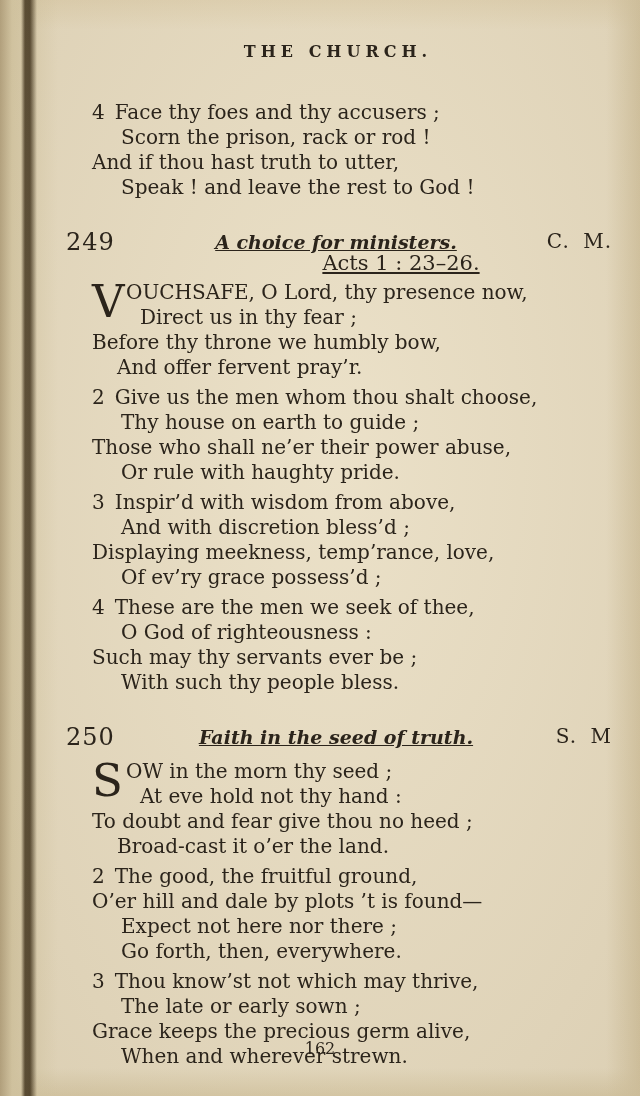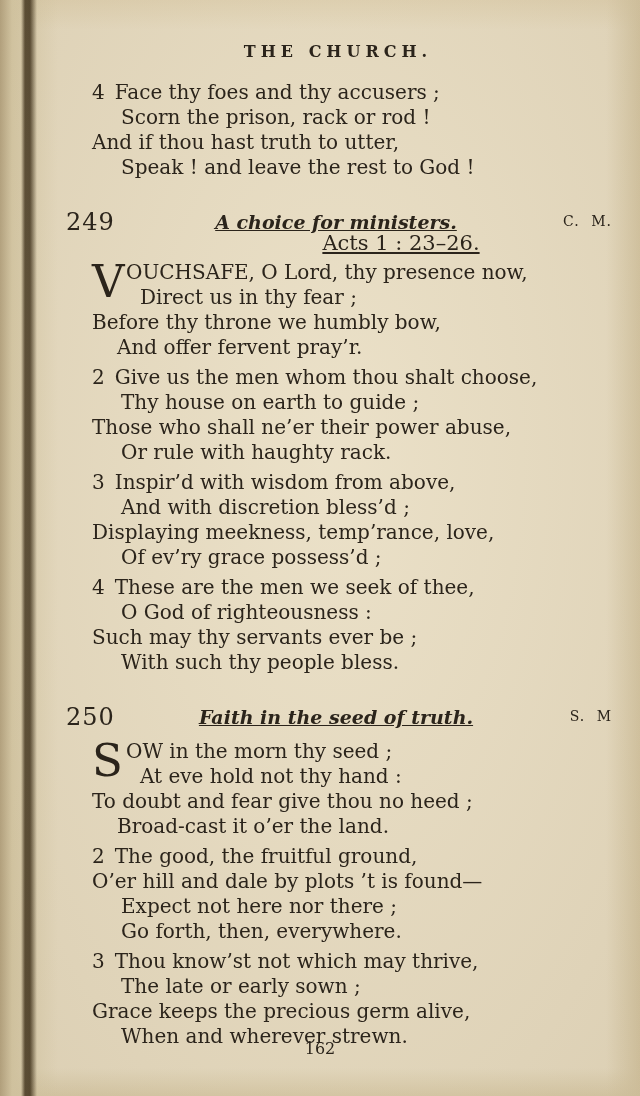--- a/index.html
+++ b/index.html
@@ -38,21 +38,21 @@
   }
   .running-header {
     padding-top: 42px;
     text-align: center;
     font-size: 16px;
     font-weight: bold;
     letter-spacing: 5px;
     line-height: 20px;
   }
   .verses { padding-left: 30px; }
-  .continuation { margin-top: 18px; }
+  .continuation { margin-top: 38px; }
   .verse { position: relative; margin-bottom: 5px; }
   .line { white-space: nowrap; }
   .line.indent { padding-left: 29px; }
   .vnum { display: inline-block; margin-right: 10px; }
   
   .has-drop .dropcap {
     position: absolute;
     left: 0; top: -2px;
     font-size: 45px;
     line-height: 48px;
@@ -83,21 +83,21 @@
   .hymn-scripture {
     text-align: center;
     padding-left: 130px;
     font-size: 21px;
     line-height: 18px;
   }
   .hymn-meter {
     flex: 0 0 auto;
     min-width: 68px;
     text-align: right;
-    font-size: 14px;
+    font-size: 20px;
     letter-spacing: 1px;
     word-spacing: 6px;
     line-height: 26px;
     padding-right: 2px;
   }
   .hymn .verses { margin-top: 8px; }
   .page-number {
     position: absolute;
     left: 0; right: 0;
     bottom: 38px;
@@ -138,21 +138,21 @@
               <span class="dropcap">V</span>
               <div class="line l0">OUCHSAFE, O Lord, thy presence now,</div>
               <div class="line l1 indent">Direct us in thy fear ;</div>
               <div class="line l2">Before thy throne we humbly bow,</div>
               <div class="line l3 indent">And offer fervent pray’r.</div>
             </div>
             <div class="verse">
               <div class="line l0"><span class="vnum">2</span>Give us the men whom thou shalt choose,</div>
               <div class="line l1 indent">Thy house on earth to guide ;</div>
               <div class="line l2">Those who shall ne’er their power abuse,</div>
-              <div class="line l3 indent">Or rule with haughty rack.</div>
+              <div class="line l3 indent">Or rule with haughty pride.</div>
             </div>
             <div class="verse">
               <div class="line l0"><span class="vnum">3</span>Inspir’d with wisdom from above,</div>
               <div class="line l1 indent">And with discretion bless’d ;</div>
               <div class="line l2">Displaying meekness, temp’rance, love,</div>
               <div class="line l3 indent">Of ev’ry grace possess’d ;</div>
             </div>
             <div class="verse">
               <div class="line l0"><span class="vnum">4</span>These are the men we seek of thee,</div>
               <div class="line l1 indent">O God of righteousness :</div>

